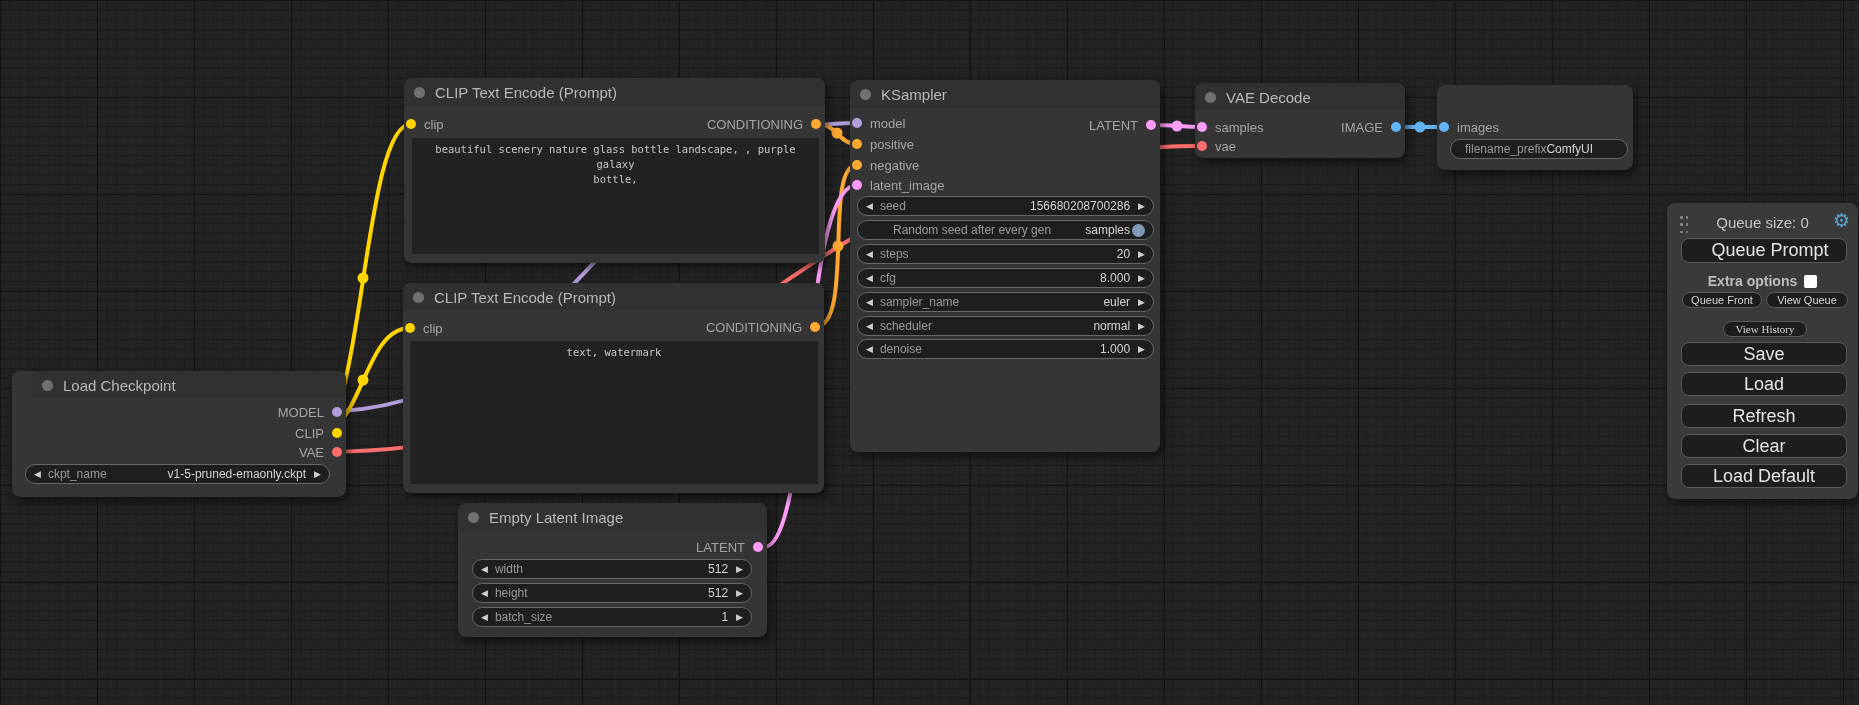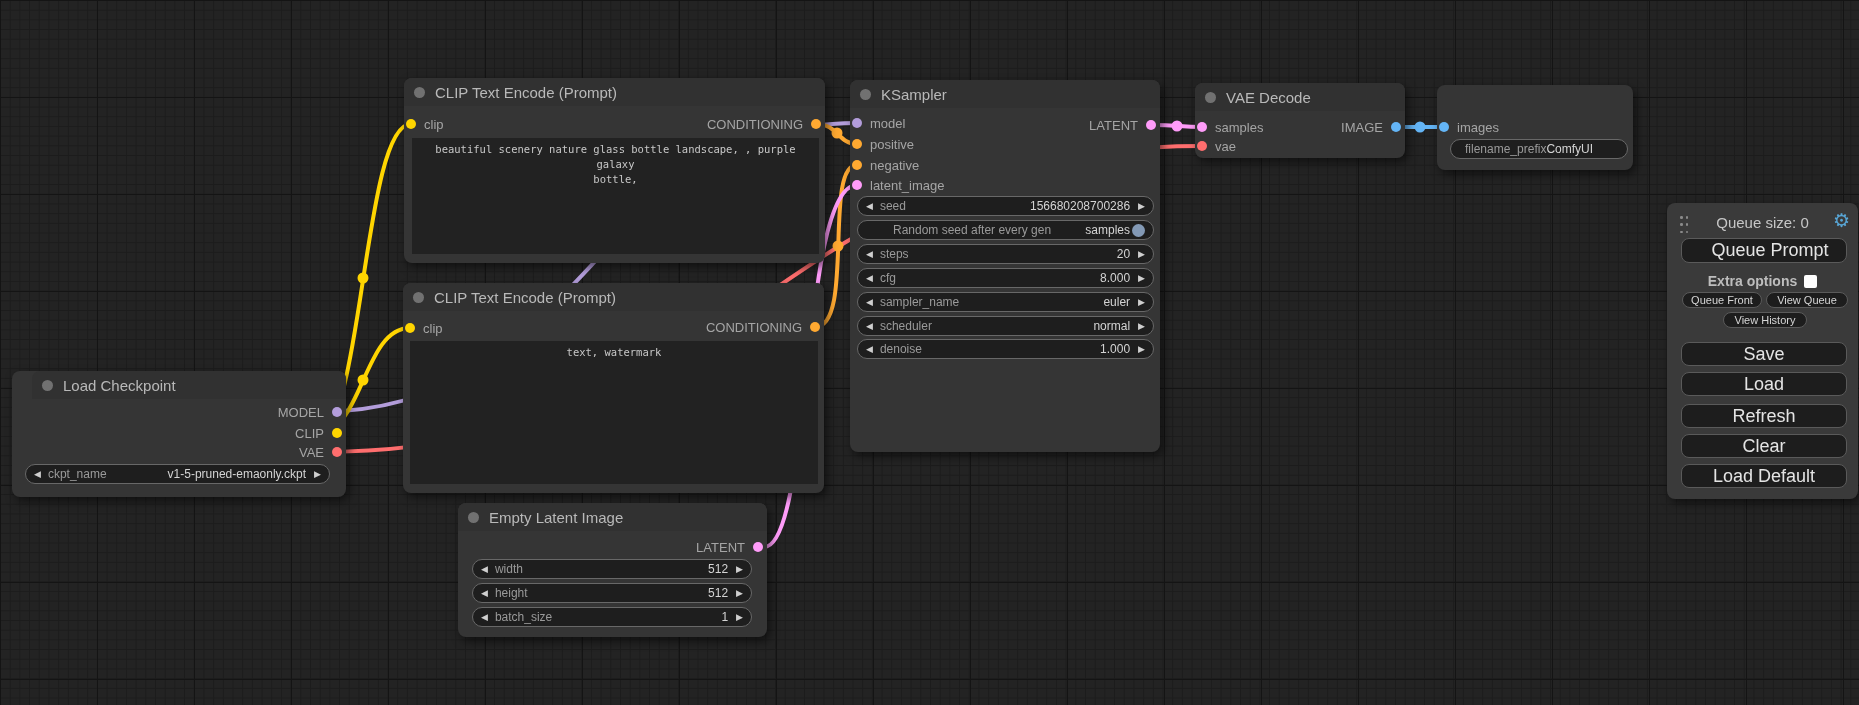--- a/index.html
+++ b/index.html
@@ -299,21 +299,21 @@
 
     <div class="qbtn big" style="top:35px;height:25px;padding-left:12px;">Queue Prompt</div>
 
     <div class="extra" style="top:70px;font-weight:bold;">
       <span>Extra options</span>
       <span class="checkbox"></span>
     </div>
 
     <div class="qbtn small" style="top:89px;left:15px;width:80px;">Queue Front</div>
     <div class="qbtn small" style="top:89px;left:99px;width:82px;">View Queue</div>
-    <div class="qbtn small" style="top:109px;left:56px;width:84px;">View History</div>
+    <div class="qbtn small" style="top:118px;left:56px;width:84px;font-family:Liberation Serif, serif;">View History</div>
 
     <div class="qbtn big" style="top:139px;">Save</div>
     <div class="qbtn big" style="top:169px;">Load</div>
     <div class="qbtn big" style="top:201px;">Refresh</div>
     <div class="qbtn big" style="top:231px;">Clear</div>
     <div class="qbtn big" style="top:261px;">Load Default</div>
   </div>
 
 </div>
 

